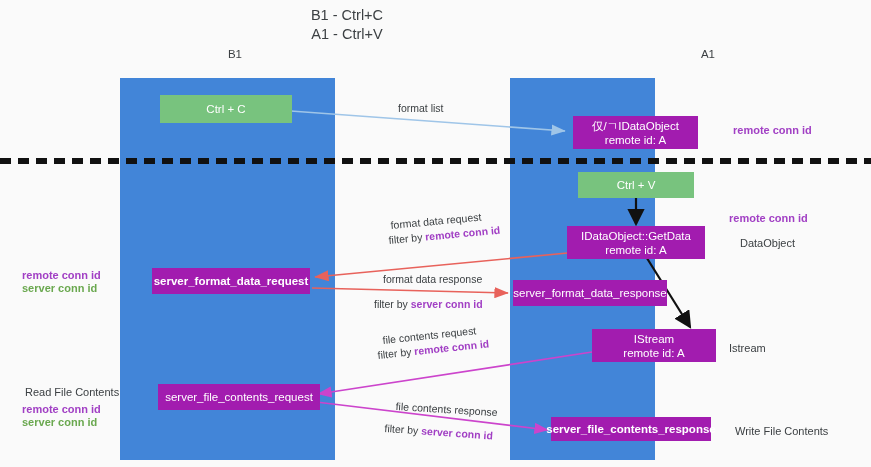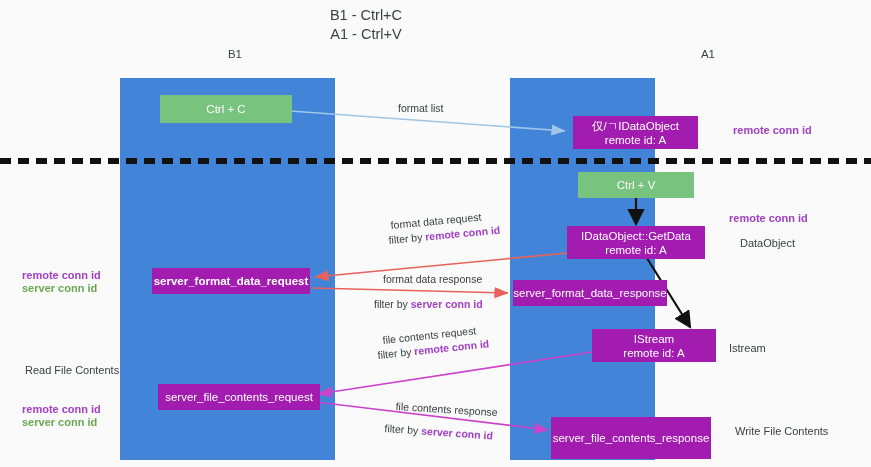--- a/index.html
+++ b/index.html
@@ -24,21 +24,20 @@
   
   #title-block {
     position: absolute;
     left: 0;
     top: 6px;
     width: 694px;
     text-align: center;
     font-size: 14.5px;
     line-height: 19px;
     color: #3c4043;
-    padding-left: 19px;
   }
   
   .col-header {
     position: absolute;
     text-align: center;
     font-size: 11.5px;
     line-height: 13px;
     color: #3c4043;
   }
   #col-header-b1 { left: 145px; top: 48px; width: 180px; }
@@ -188,21 +187,21 @@
 
   <div class="box orange" style="left:592px; top:329px; width:124px; height:33px;">
     <span>IStream</span>
     <span class="l2">remote id: A</span>
   </div>
 
   <div class="box orange" style="left:150px; top:384px; width:162px; height:26px;margin-left:8px;">
     <span>server_file_contents_request</span>
   </div>
 
-  <div class="box orange" style="left:551px; top:417px; width:160px; height:42px;">
+  <div class="box orange" style="left:551px; top:417px; width:160px; height:24px;font-weight:bold;">
     <span>server_file_contents_response</span>
   </div>
 
   <div class="arrow-label" style="left:398px; top:102px;">format list</div>
 
   <div class="arrow-label" style="left:390px; top:219px; transform:rotate(-5.3deg); transform-origin:left top;">format data request</div>
   <div class="arrow-label" style="left:388px; top:234px; transform:rotate(-5.3deg); transform-origin:left top;">
     <span>filter by </span><span class="hl">remote conn id</span>
   </div>
 
@@ -223,19 +222,19 @@
 
   <div class="side-label purple" style="left:733px; top:123px;">remote conn id</div>
   <div class="side-label purple" style="left:729px; top:211px;">remote conn id</div>
   <div class="side-label dark" style="left:740px; top:236px;">DataObject</div>
   <div class="side-label dark" style="left:729px; top:341px;">Istream</div>
   <div class="side-label dark" style="left:735px; top:424px;">Write File Contents</div>
 
   <div class="side-label purple" style="left:22px; top:268px;">remote conn id</div>
   <div class="side-label green" style="left:22px; top:281px;">server conn id</div>
 
-  <div class="side-label dark" style="left:25px; top:363px;">Read File Contents</div>
+  <div class="side-label dark" style="left:25px; top:385px;">Read File Contents</div>
   <div class="side-label purple" style="left:22px; top:402px;">remote conn id</div>
   <div class="side-label green" style="left:22px; top:415px;">server conn id</div>
 
   <div id="dashed-separator"></div>
 
 </div>
 
 </body></html>

